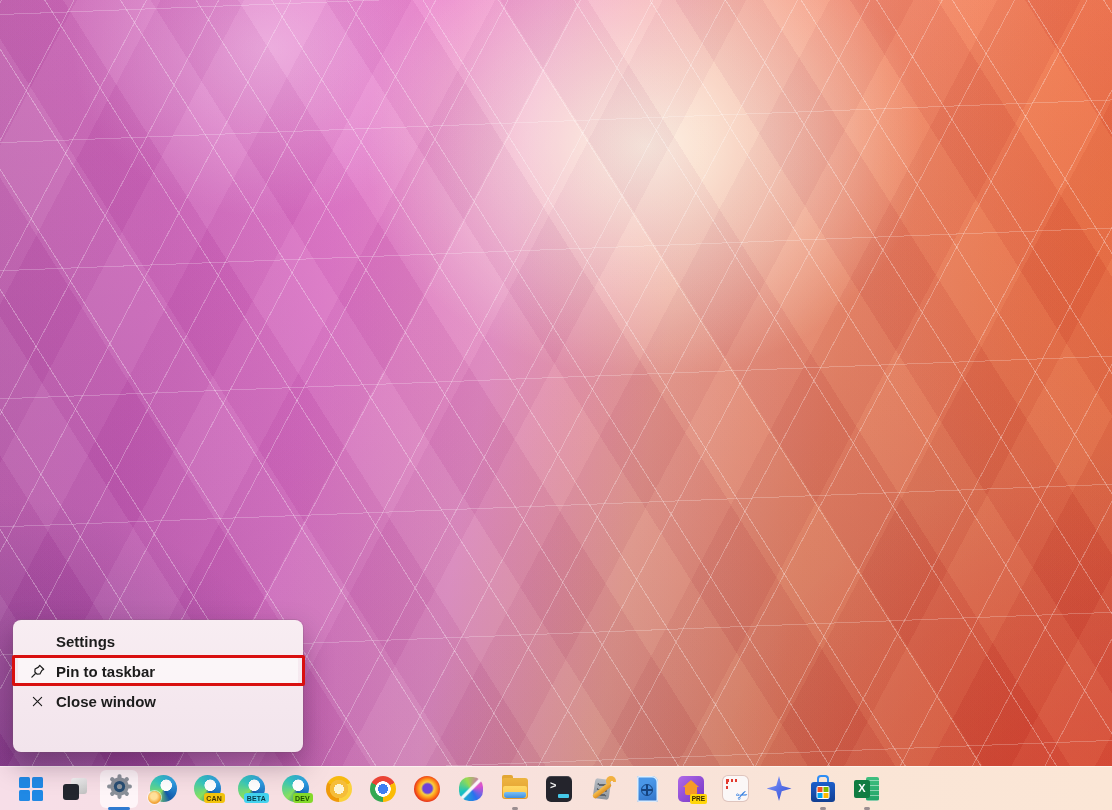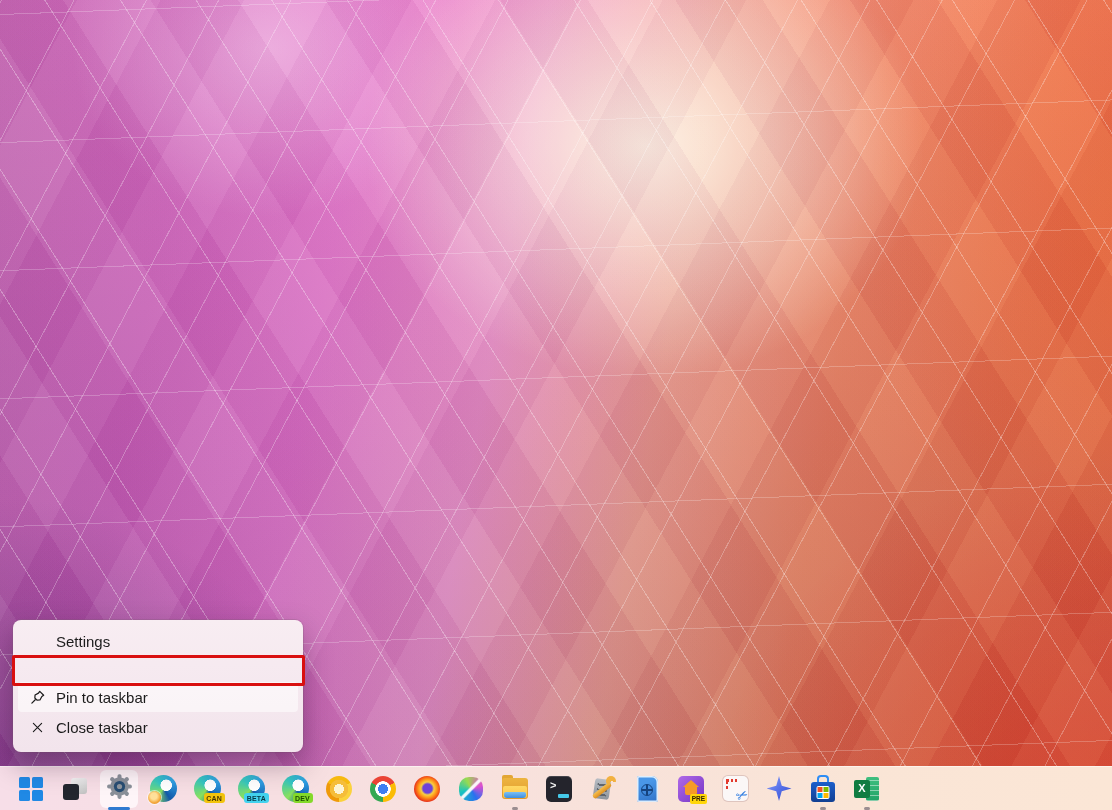--- a/index.html
+++ b/index.html
@@ -25,24 +25,24 @@
       repeating-linear-gradient(0deg,   rgba(255,255,255,.22) 0 1px, rgba(255,255,255,0) 1px 128px),
       repeating-linear-gradient(60deg,  rgba(255,255,255,.06) 0 74px, rgba(140,50,130,.05) 74px 148px),
       repeating-linear-gradient(-60deg, rgba(255,255,255,.05) 0 74px, rgba(120,45,120,.04) 74px 148px);
   }
 
   
   .context-menu { position:absolute; left:13px; top:620px; width:290px; height:132px;
     background:linear-gradient(180deg,#f8edf2 0%,#f2e4ec 100%);
     border-radius:8px; padding:6px 5px;
     box-shadow:0 12px 28px rgba(40,10,40,.35), 0 0 0 1px rgba(135,100,125,.28);
-    z-index:4; }
+    z-index:4;font-weight:bold; }
   .menu-item { display:flex; align-items:center; height:30px; border-radius:4px;
     font-size:15px; color:#1c1c1c; }
-  .menu-item.hovered { background:rgba(255,255,255,.55);margin-top:26px; }
+  .menu-item.hovered { background:rgba(255,255,255,.55); }
   .mi-icon { width:22px; margin-left:8px; margin-right:8px; display:flex; align-items:center; justify-content:center; flex:0 0 22px; }
   .mi-label { white-space:nowrap; }
 
   .red-annotation { position:absolute; left:12px; top:655px; width:293px; height:31px;
     border:3px solid #d90f0f; border-radius:2px; z-index:6; pointer-events:none; }
 
   
   .taskbar { position:absolute; left:0; right:0; top:766px; height:44px;
     background:linear-gradient(90deg,#f7dee8 0%,#f7dfe2 25%,#f8e2da 55%,#fae5d6 78%,#fbe6d6 100%);
     border-top:1px solid rgba(255,255,255,.55); z-index:3; }
@@ -168,21 +168,21 @@
       <span class="mi-label">Pin to taskbar</span>
     </div>
 
 
     <div class="menu-item">
       <span class="mi-icon">
         <svg viewBox="0 0 16 16" width="15" height="15">
           <path d="M3.6 3.6 L12.4 12.4 M12.4 3.6 L3.6 12.4" stroke="#1b1b1b" stroke-width="1.2" stroke-linecap="round"></path>
         </svg>
       </span>
-      <span class="mi-label">Close taskbar</span>
+      <span class="mi-label">Close window</span>
     </div>
   </div>
 
   <div class="red-annotation"></div>
 
   <div class="taskbar">
     <div class="tb-items">
 
       <div class="tb-item">
         <div class="tb-icon ic-start">

